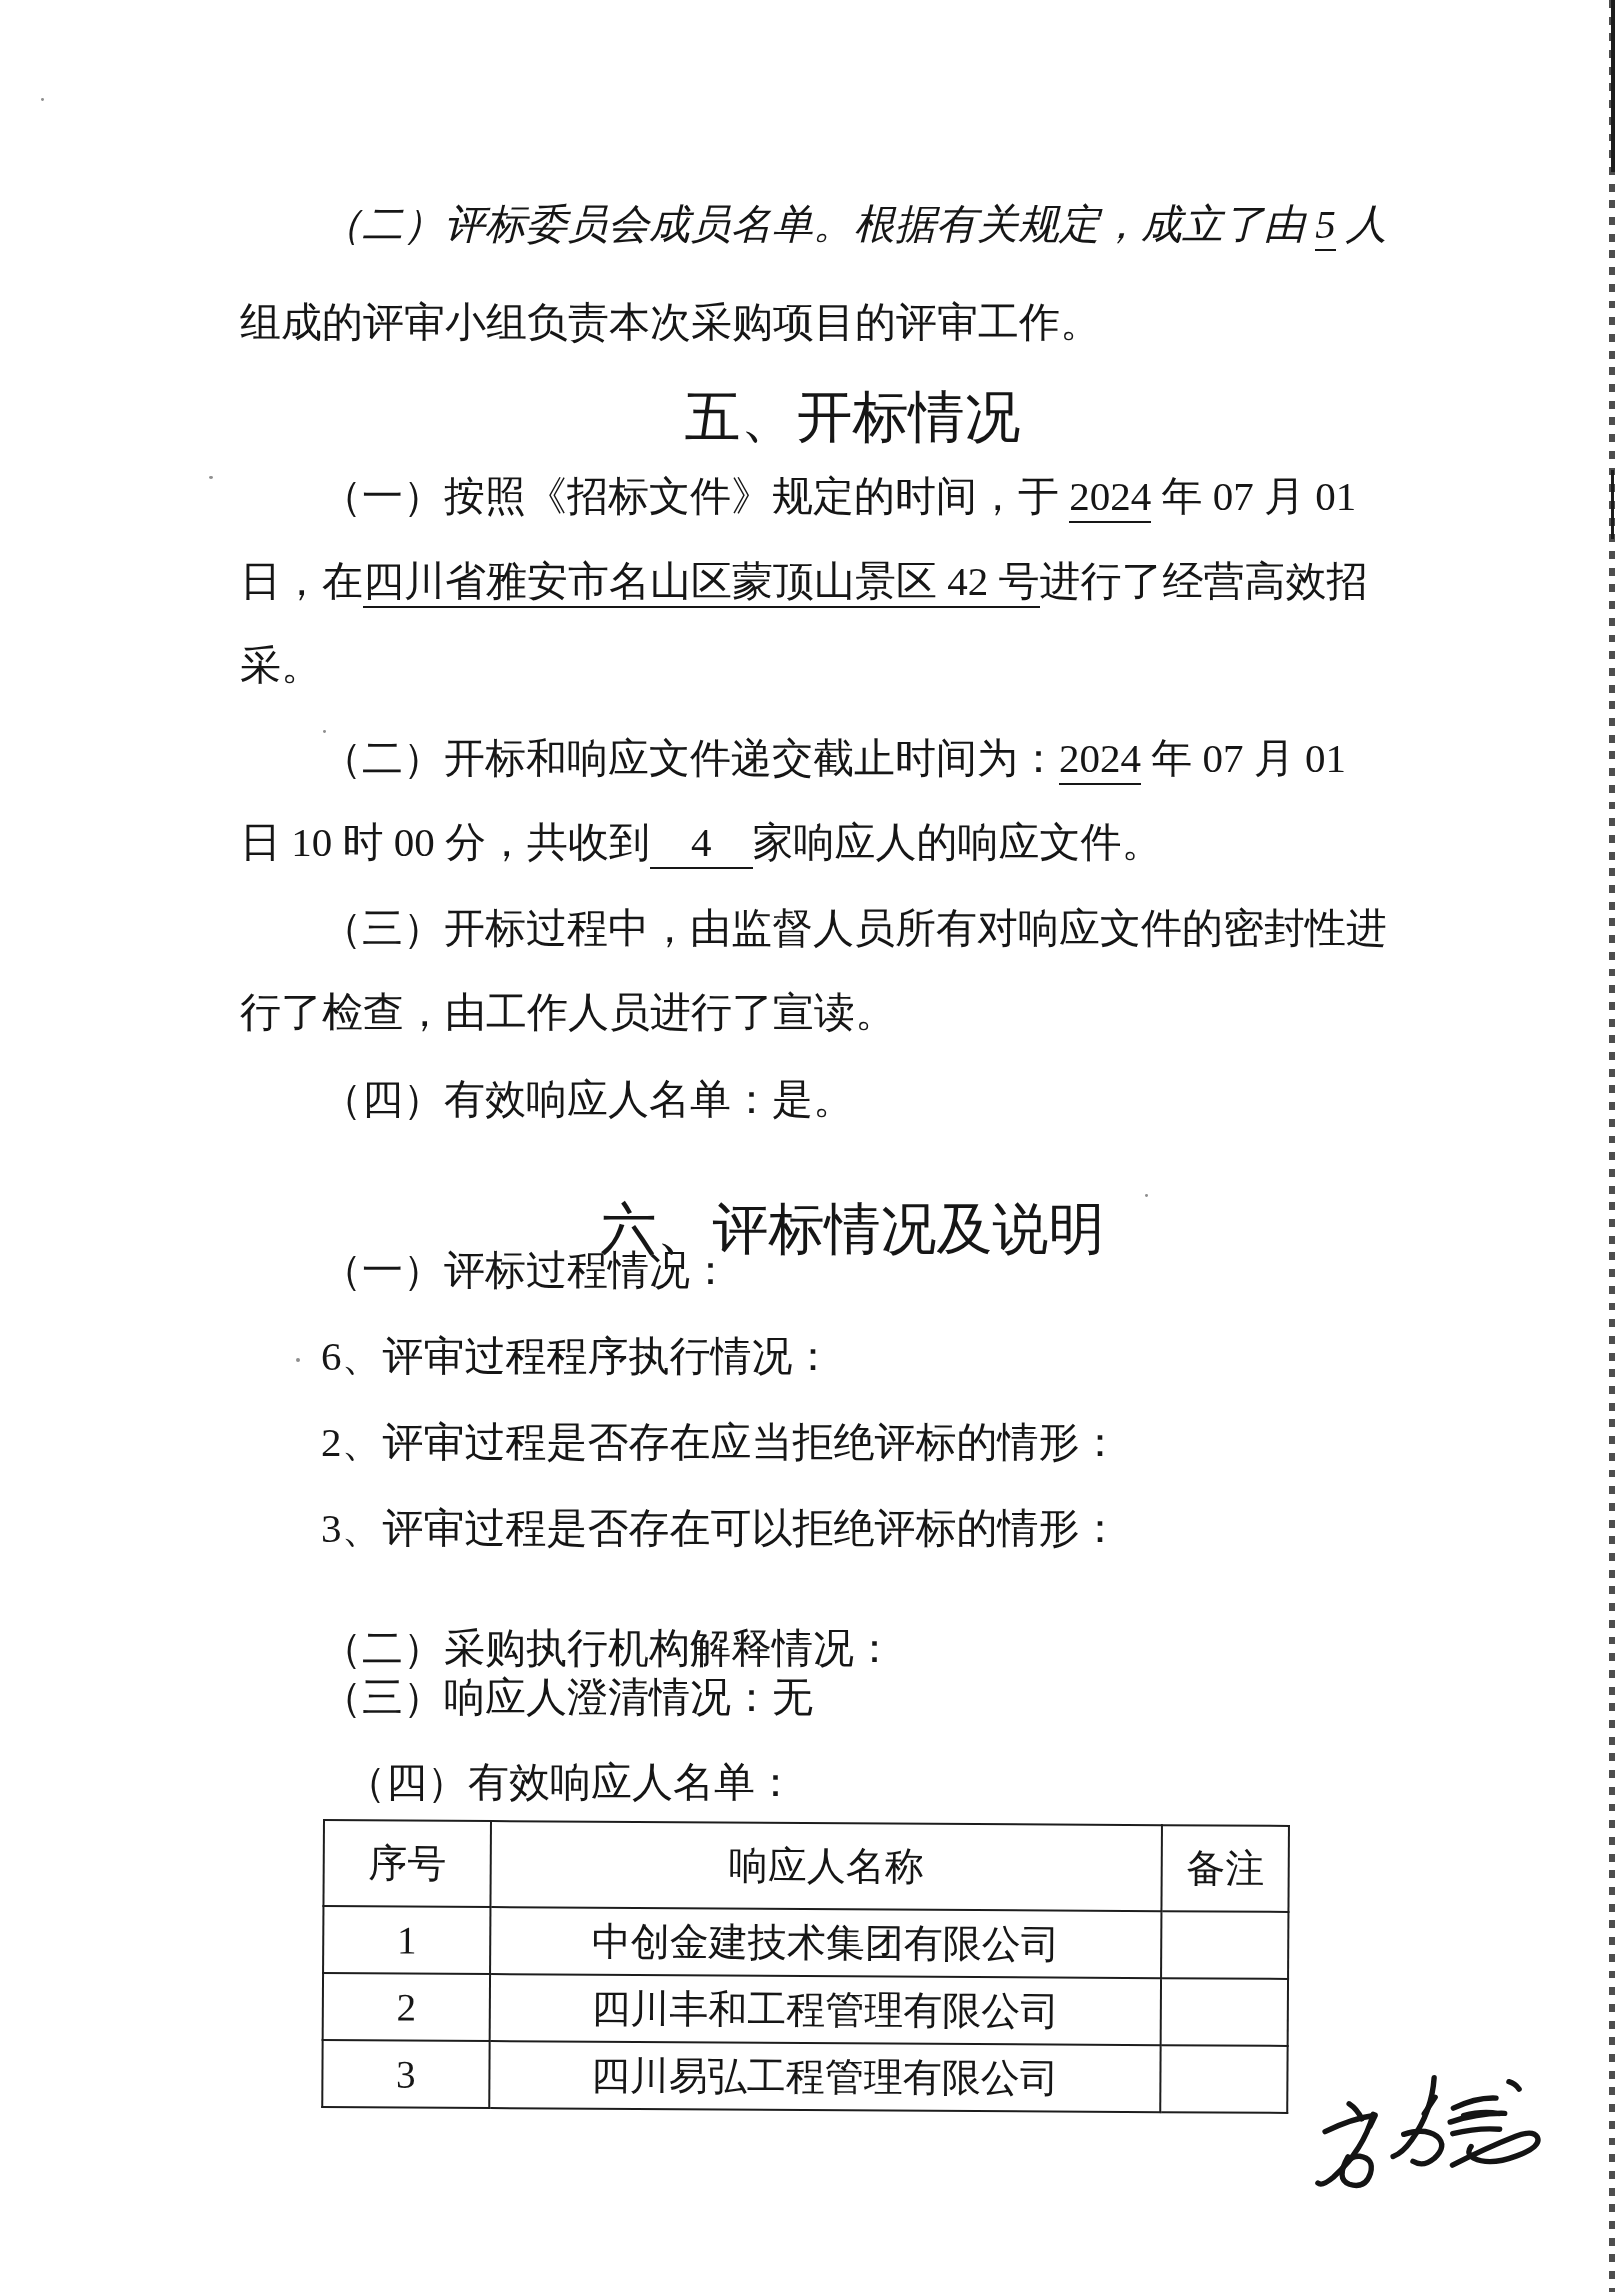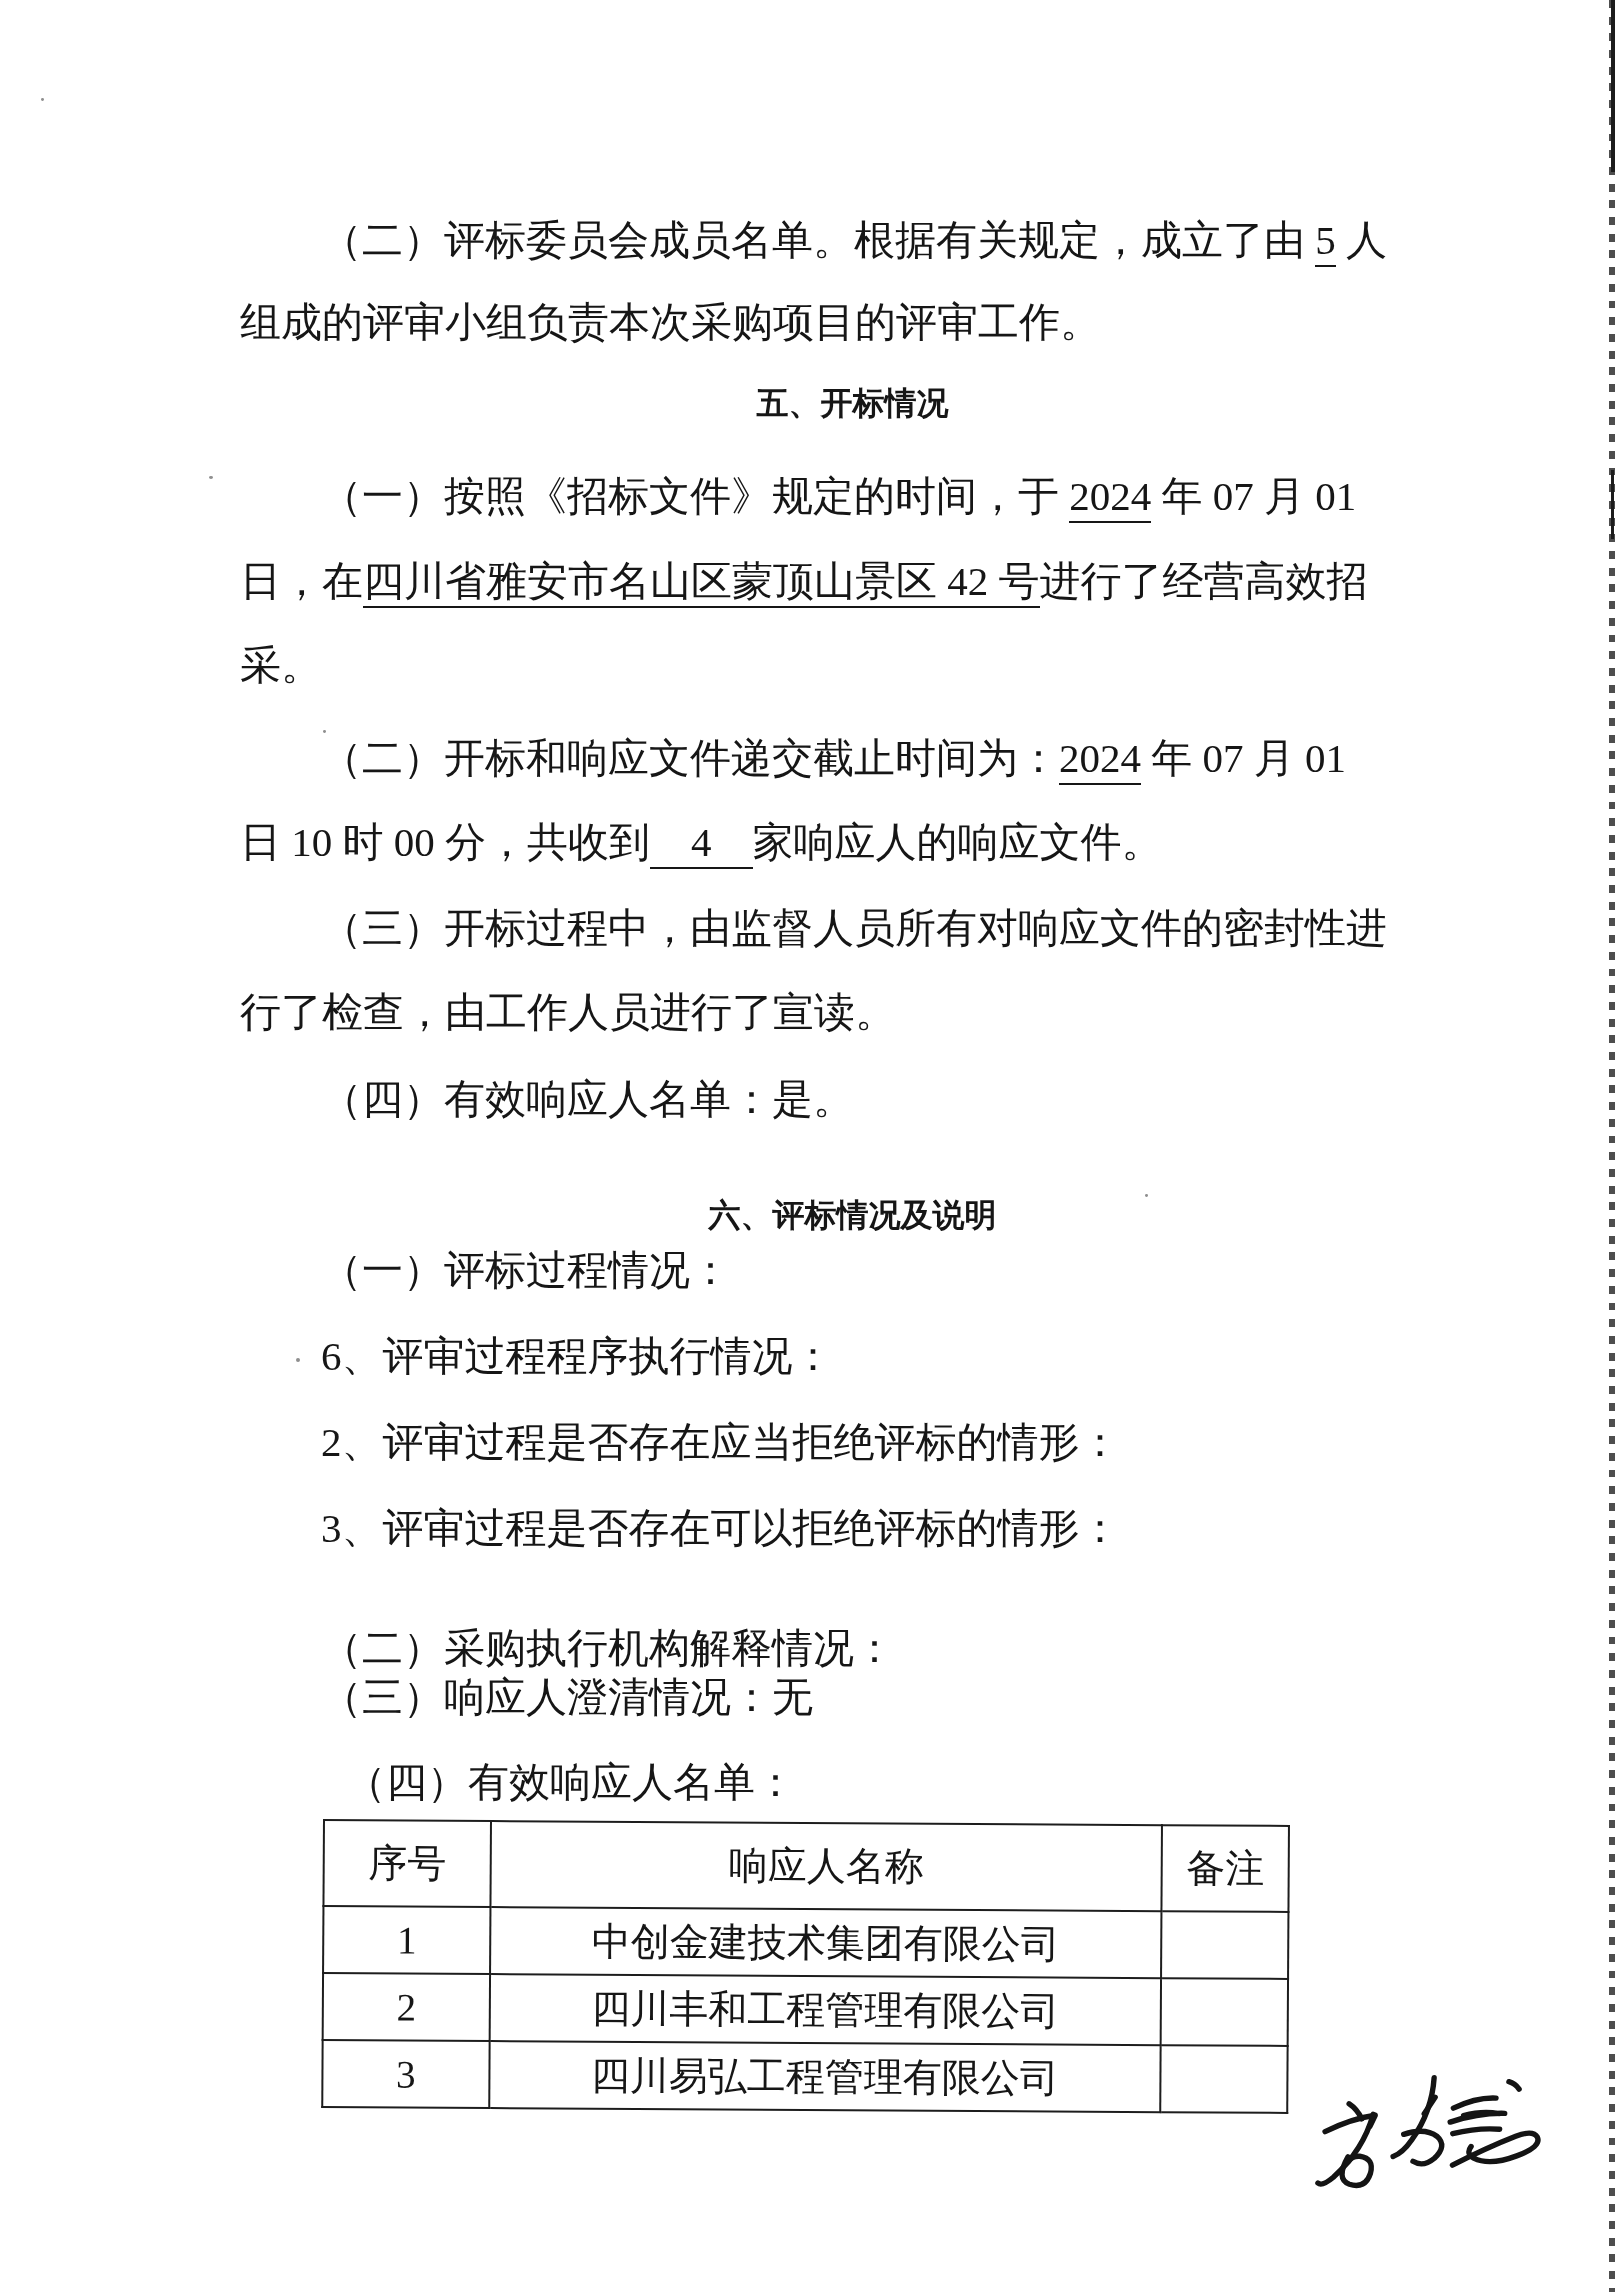--- a/index.html
+++ b/index.html
@@ -2,21 +2,21 @@
 <html><head>
 <meta charset="utf-8">
 <style>
   html,body{margin:0;padding:0;background:#ddd;}
   #page{
     position:relative;width:1620px;height:2293px;background:#ffffff;overflow:hidden;
     font-family:"Liberation Serif","DejaVu Serif",serif;color:#161616;
   }
   .line{position:absolute;left:240px;font-size:41px;line-height:1.2;white-space:pre;color:#161616;}
   .line.indent{left:321px;}
-  .line.heading{left:284px;width:1137px;text-align:center;font-weight:700;font-size:32px;}
+  .line.heading{left:284px;width:1137px;text-align:center;font-weight:400;font-size:56px;}
   .u{border-bottom:2.9px solid #161616;padding-bottom:2px;}
   .table-wrap{position:absolute;left:323px;top:1819px;transform:rotate(0.35deg);transform-origin:left top;}
   table{border-collapse:collapse;}
   td{border:2px solid #1d1d1d;text-align:center;vertical-align:middle;font-size:39px;padding:0;}
   tr.thead td{height:84px;}
   tr.datarow td{height:65px;}
   .sig{position:absolute;left:1308px;top:2068px;transform:rotate(-3deg);}
   .edge-dashes{
     position:absolute;left:1609px;top:0;width:5.9px;height:2293px;
     background:repeating-linear-gradient(180deg,#2e2e2e 0 7.8px,rgba(0,0,0,0) 7.8px 16.7px);
@@ -25,21 +25,21 @@
   .edge-solid-a{position:absolute;left:1611px;top:0;width:3.9px;height:172px;background:#1c1c1c;}
   .edge-solid-b{position:absolute;left:1611px;top:470px;width:2.9px;height:69px;background:#1c1c1c;}
   .noise{position:absolute;background:#8f8f8f;border-radius:50%;}
 </style>
 </head>
 <body>
 
 <div id="page">
 
   <div id="text-lines">
-      <div class="line indent" style="top: 216px;"><span>（二）评标委员会成员名单。根据有关规定，成立了由 </span><span class="u">5</span><span> 人</span></div>
+      <div class="line indent" style="top: 200px; font-style: italic;"><span>（二）评标委员会成员名单。根据有关规定，成立了由 </span><span class="u">5</span><span> 人</span></div>
       <div class="line" style="top: 298px;"><span>组成的评审小组负责本次采购项目的评审工作。</span></div>
       <div class="line heading" style="top: 384px;"><span>五、开标情况</span></div>
       <div class="line indent" style="top: 472px;"><span>（一）按照《招标文件》规定的时间，于 </span><span class="u">2024</span><span> 年 07 月 01</span></div>
       <div class="line" style="top: 557px;"><span>日，在</span><span class="u">四川省雅安市名山区蒙顶山景区 42 号</span><span>进行了经营高效招</span></div>
       <div class="line" style="top: 641px;"><span>采。</span></div>
       <div class="line indent" style="top: 734px;"><span>（二）开标和响应文件递交截止时间为：</span><span class="u">2024</span><span> 年 07 月 01</span></div>
       <div class="line" style="top: 818px;"><span>日 10 时 00 分，共收到</span><span class="u">　4　</span><span>家响应人的响应文件。</span></div>
       <div class="line indent" style="top: 904px;"><span>（三）开标过程中，由监督人员所有对响应文件的密封性进</span></div>
       <div class="line" style="top: 988px;"><span>行了检查，由工作人员进行了宣读。</span></div>
       <div class="line indent" style="top: 1075px;"><span>（四）有效响应人名单：是。</span></div>

